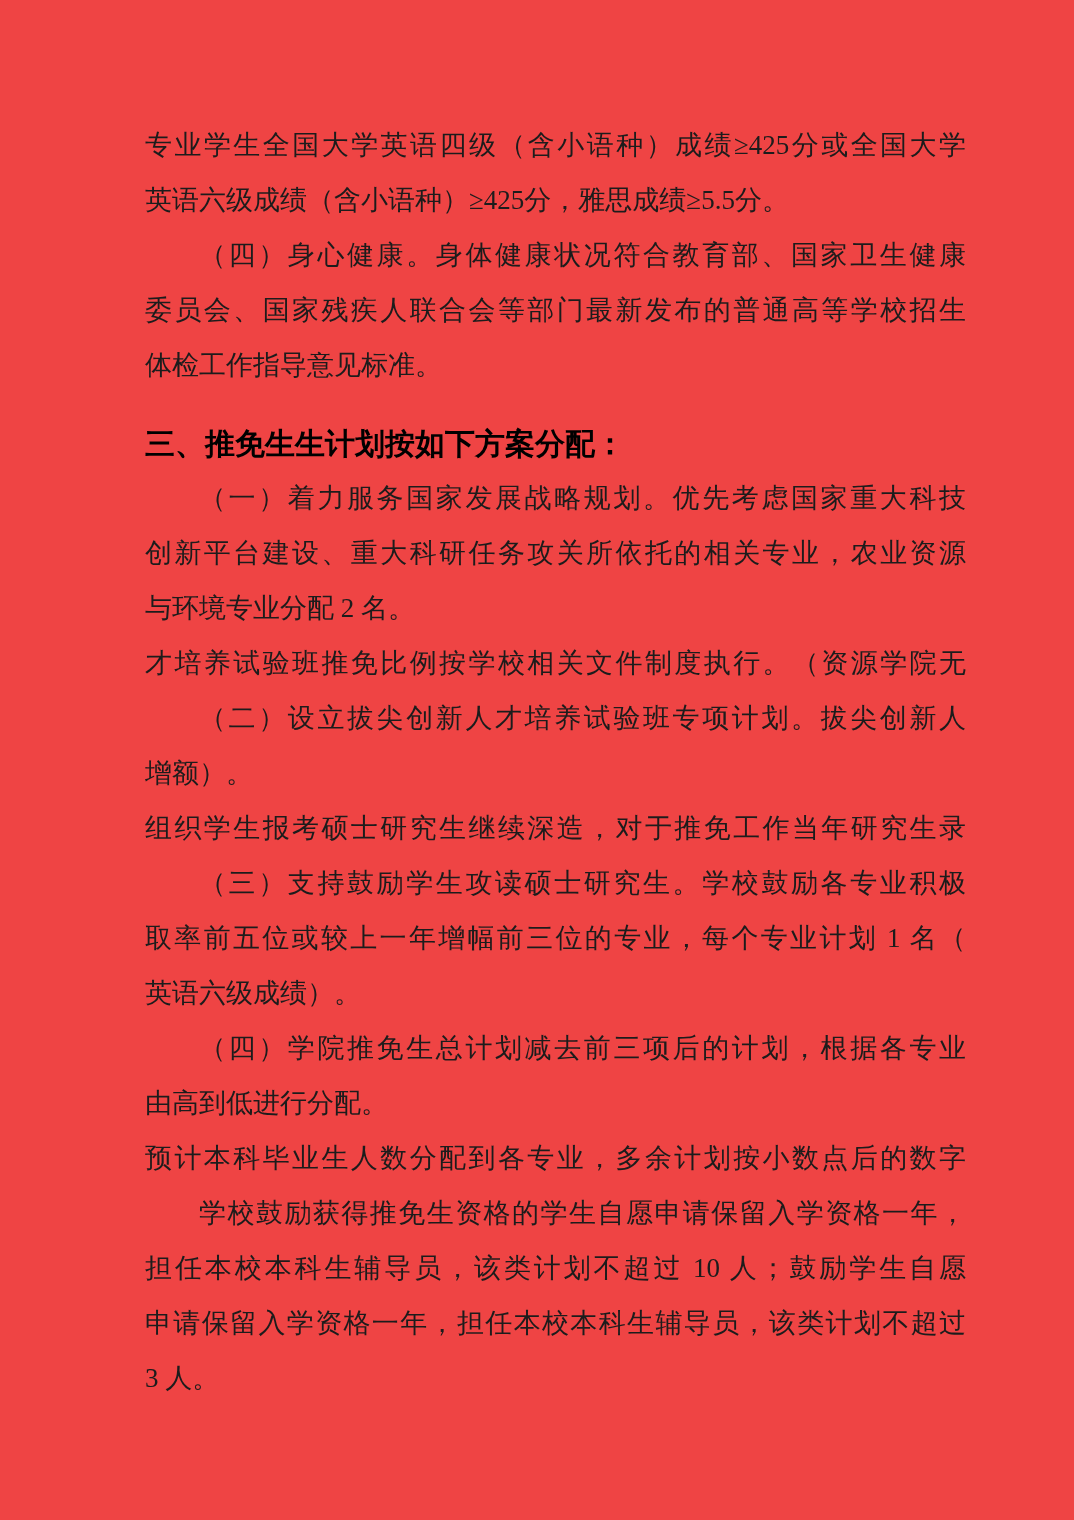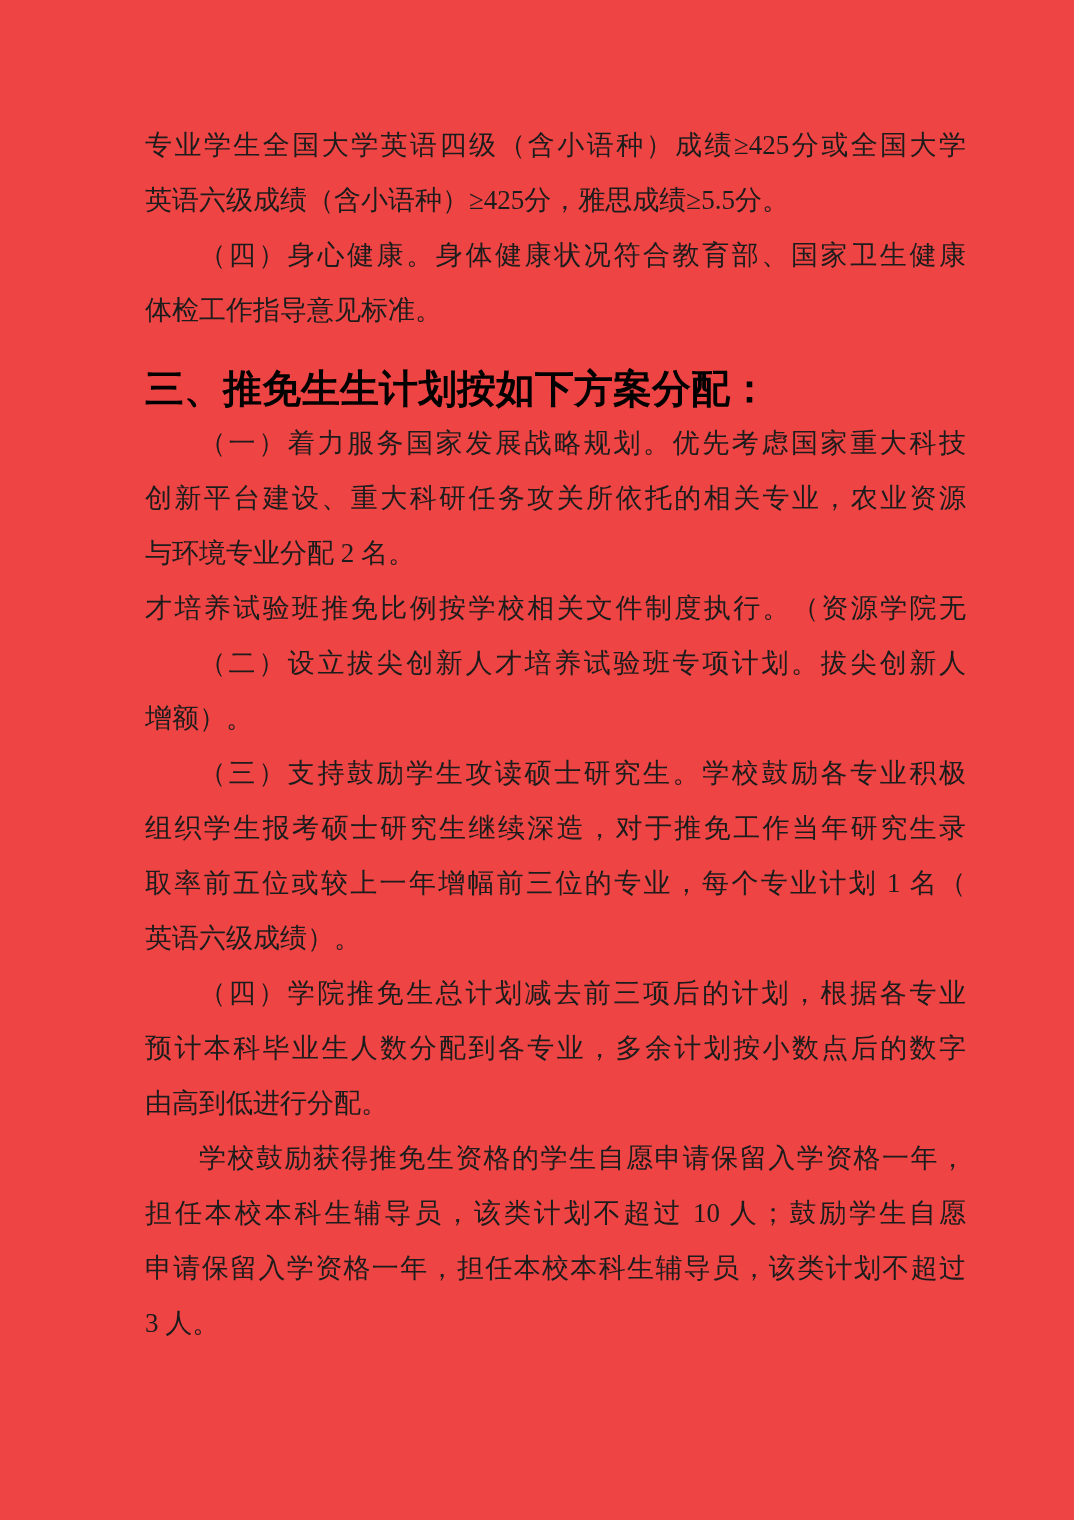--- a/index.html
+++ b/index.html
@@ -33,66 +33,67 @@
   .line.end {
     text-align-last: left;
   }
   .line.ind {
     text-indent: 2em;
   }
   .heading {
     margin: 23px 0 0 0;
     font-family: "Liberation Sans", "DejaVu Sans", sans-serif;
     font-weight: 700;
-    font-size: 39px;
+    font-size: 30px;
     line-height: 55px;
     height: 55px;
     color: #000000;
   }
 </style>
 </head>
 <body>
 
 <div class="page">
 
   <div class="para">
     <div class="line">专业学生全国大学英语四级（含小语种）成绩≥425分或全国大学</div>
     <div class="line end">英语六级成绩（含小语种）≥425分，雅思成绩≥5.5分。</div>
   </div>
 
   <div class="para">
     <div class="line ind">（四）身心健康。身体健康状况符合教育部、国家卫生健康</div>
+    <div class="line">委员会、国家残疾人联合会等部门最新发布的普通高等学校招生</div>
     <div class="line end">体检工作指导意见标准。</div>
   </div>
 
   <h2 class="heading">三、推免生生计划按如下方案分配：</h2>
 
   <div class="para">
     <div class="line ind">（一）着力服务国家发展战略规划。优先考虑国家重大科技</div>
     <div class="line">创新平台建设、重大科研任务攻关所依托的相关专业，农业资源</div>
     <div class="line end">与环境专业分配 2 名。</div>
   </div>
 
   <div class="para">
     <div class="line">才培养试验班推免比例按学校相关文件制度执行。（资源学院无</div>
     <div class="line ind">（二）设立拔尖创新人才培养试验班专项计划。拔尖创新人</div>
     <div class="line end">增额）。</div>
   </div>
 
   <div class="para">
+    <div class="line">组织学生报考硕士研究生继续深造，对于推免工作当年研究生录</div>
     <div class="line ind">（三）支持鼓励学生攻读硕士研究生。学校鼓励各专业积极</div>
-    <div class="line">组织学生报考硕士研究生继续深造，对于推免工作当年研究生录</div>
     <div class="line">取率前五位或较上一年增幅前三位的专业，每个专业计划 1 名（</div>
     <div class="line end">英语六级成绩）。</div>
   </div>
 
   <div class="para">
     <div class="line ind">（四）学院推免生总计划减去前三项后的计划，根据各专业</div>
+    <div class="line end">由高到低进行分配。</div>
     <div class="line">预计本科毕业生人数分配到各专业，多余计划按小数点后的数字</div>
-    <div class="line end">由高到低进行分配。</div>
   </div>
 
   <div class="para">
     <div class="line ind">学校鼓励获得推免生资格的学生自愿申请保留入学资格一年，</div>
     <div class="line">担任本校本科生辅导员，该类计划不超过 10 人；鼓励学生自愿</div>
     <div class="line">申请保留入学资格一年，担任本校本科生辅导员，该类计划不超过</div>
     <div class="line end">3 人。</div>
   </div>
 
 </div>

